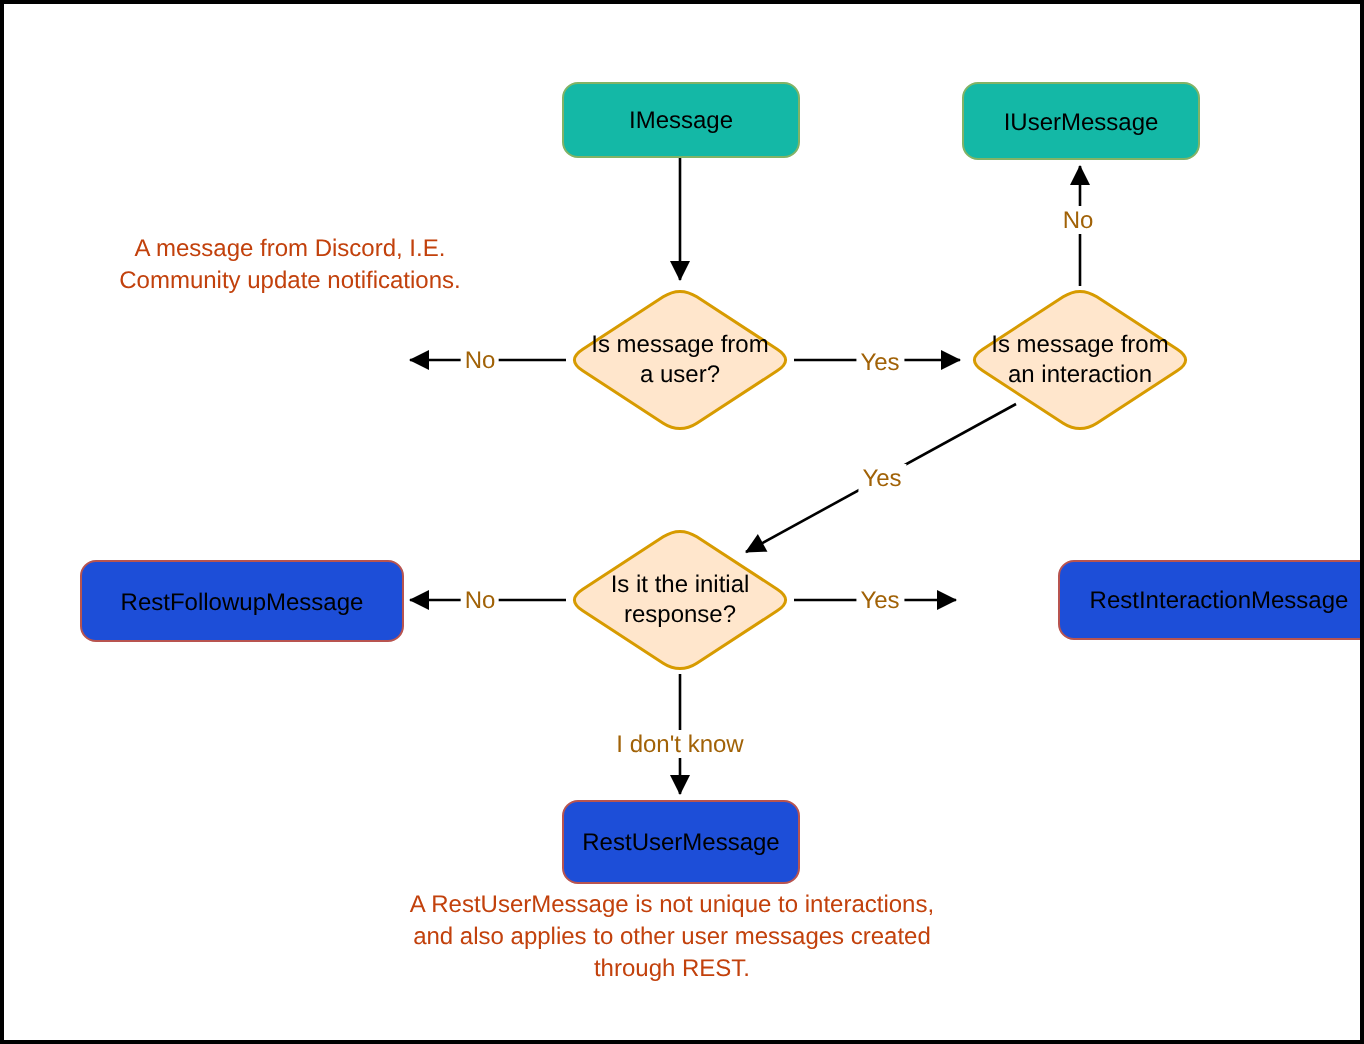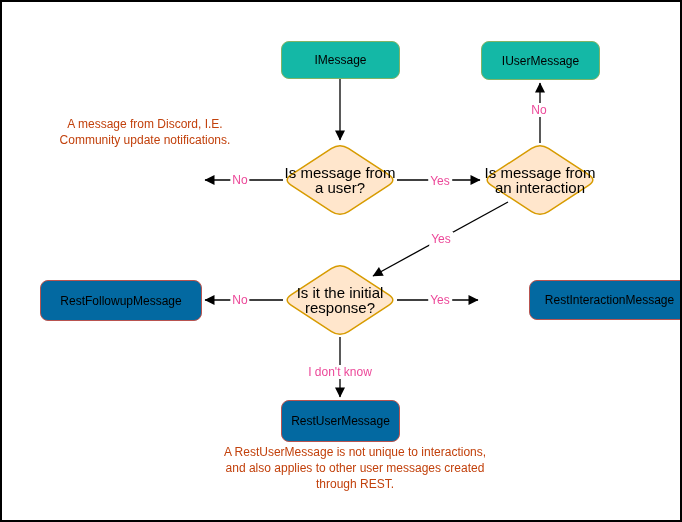--- a/index.html
+++ b/index.html
@@ -33,42 +33,42 @@
     color: #000000;
     text-align: center;
     box-sizing: border-box;
     z-index: 3;
   }
   .node.green {
     background: #14b8a6;
     border: 1.5px solid #82b366;
   }
   .node.red {
-    background: #0369a1;
+    background: #1d4ed8;
     border: 1.5px solid #b85450;
     text-align: right;
   }
   .diamond-label {
     position: absolute;
     width: 120px;
     transform: translate(-50%, -50%);
     text-align: center;
-    font-size: 15px;
+    font-size: 12px;
     line-height: 15px;
     color: #000000;
     white-space: pre-line;
     z-index: 3;
   }
   .edge-label {
     position: absolute;
     transform: translate(-50%, -50%);
     background: #ffffff;
     padding: 0 2px;
     font-size: 12px;
-    color: #ec4899;
+    color: #a16207;
     white-space: nowrap;
     z-index: 2;
   }
   .annotation {
     position: absolute;
     text-align: center;
     font-size: 12px;
     line-height: 16px;
     color: #c2410c;
     white-space: pre-line;
@@ -135,18 +135,18 @@
 
   <div class="edge-label" style="left:240px; top:300px;">No</div>
 
   <div class="edge-label" style="left:440px; top:300px;">Yes</div>
 
   <div class="edge-label" style="left:340px; top:372px;">I don't know</div>
 
   <div class="annotation" style="left:39px; top:116px; width:212px;">A message from Discord, I.E.
 Community update notifications.</div>
 
-  <div class="annotation" style="left:190px; top:444px; width:330px;">A RestUserMessage is not unique to interactions,
+  <div class="annotation" style="left:171px; top:444px; width:330px;">A RestUserMessage is not unique to interactions,
 and also applies to other user messages created
 through REST.</div>
 
   <div class="frame"></div>
 </div>
 
 </body></html>

